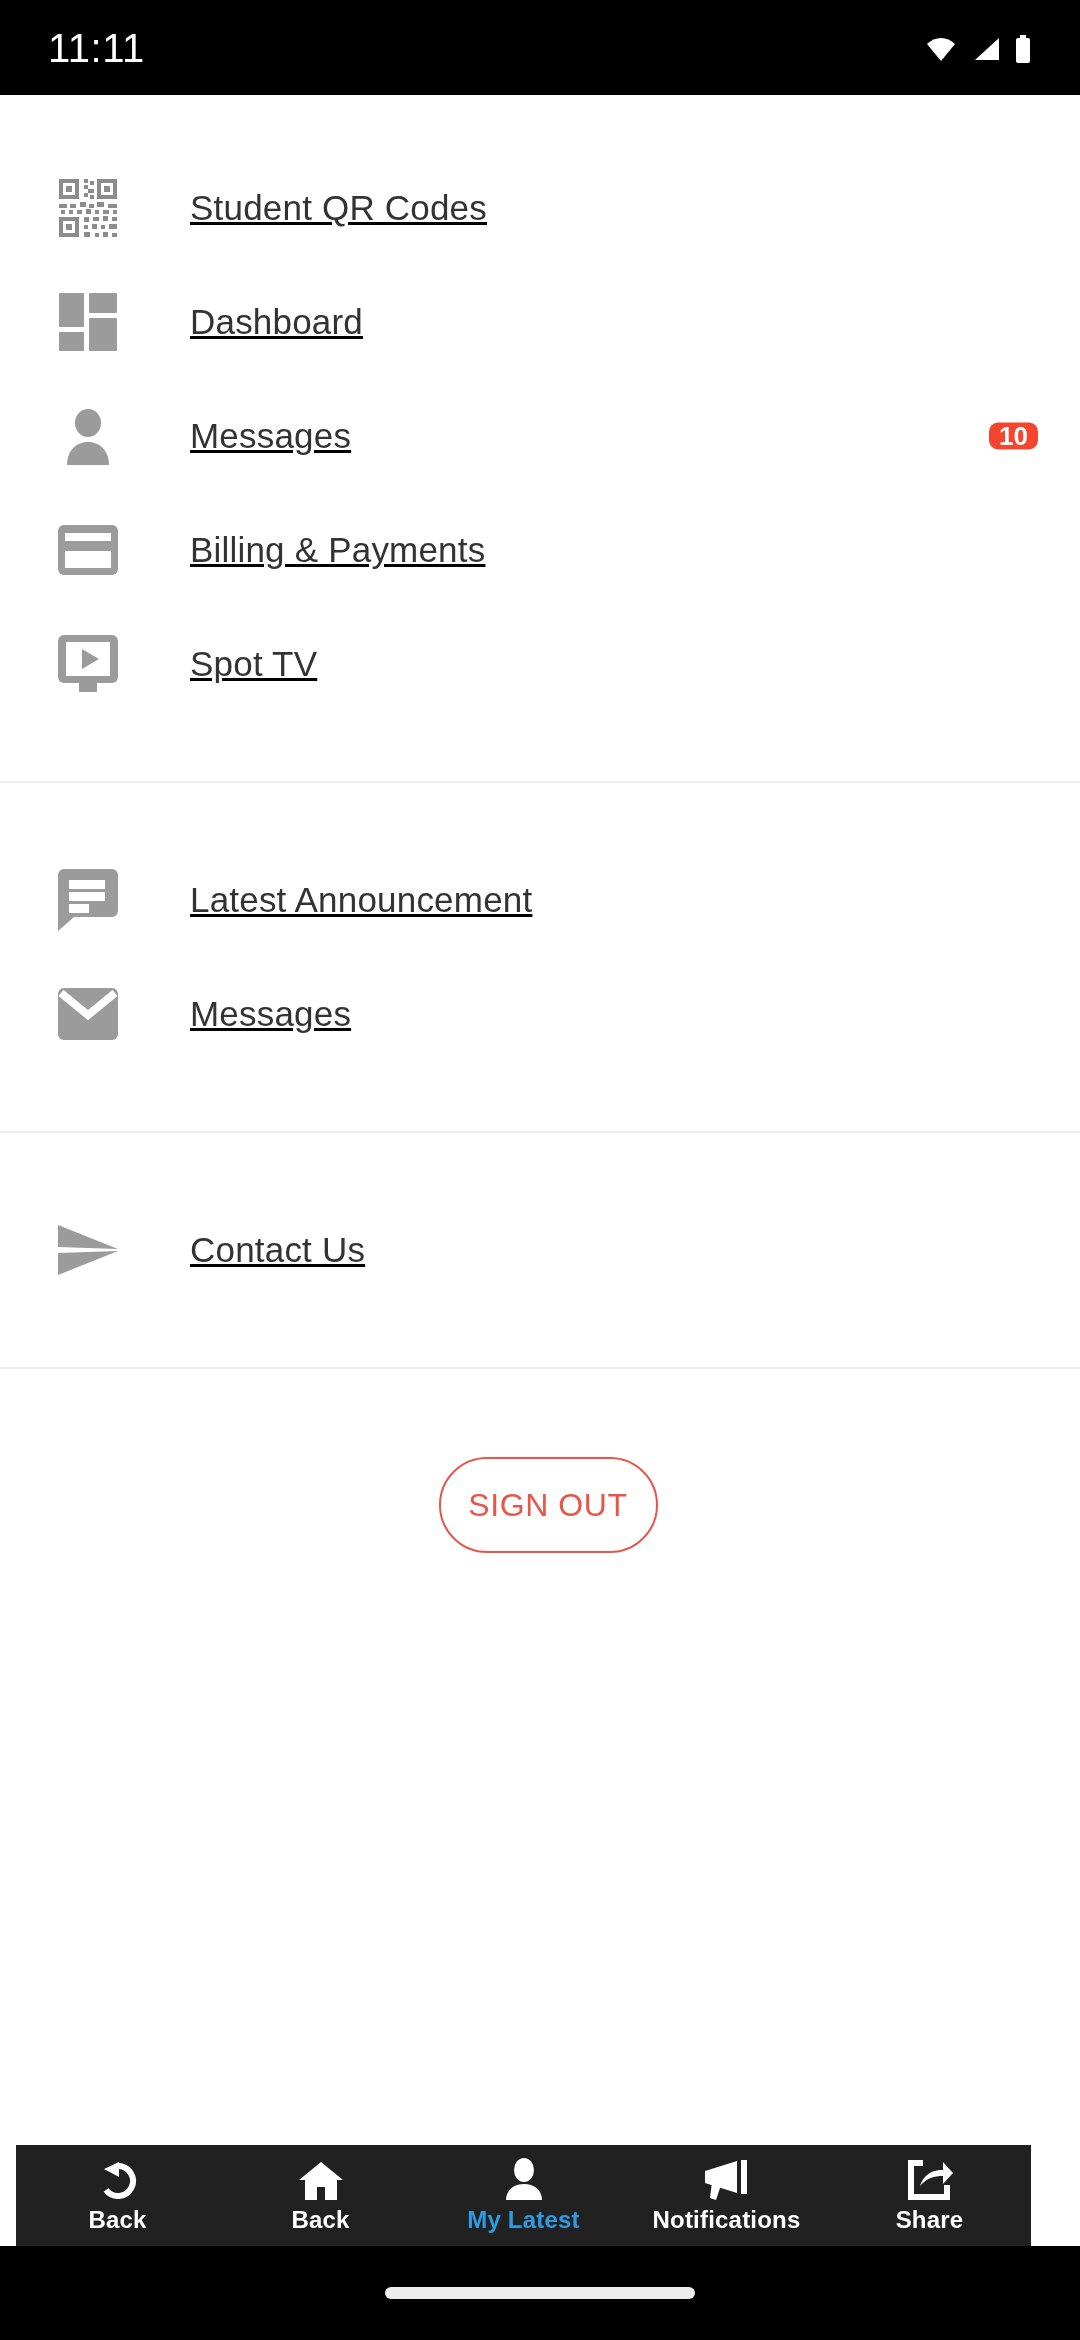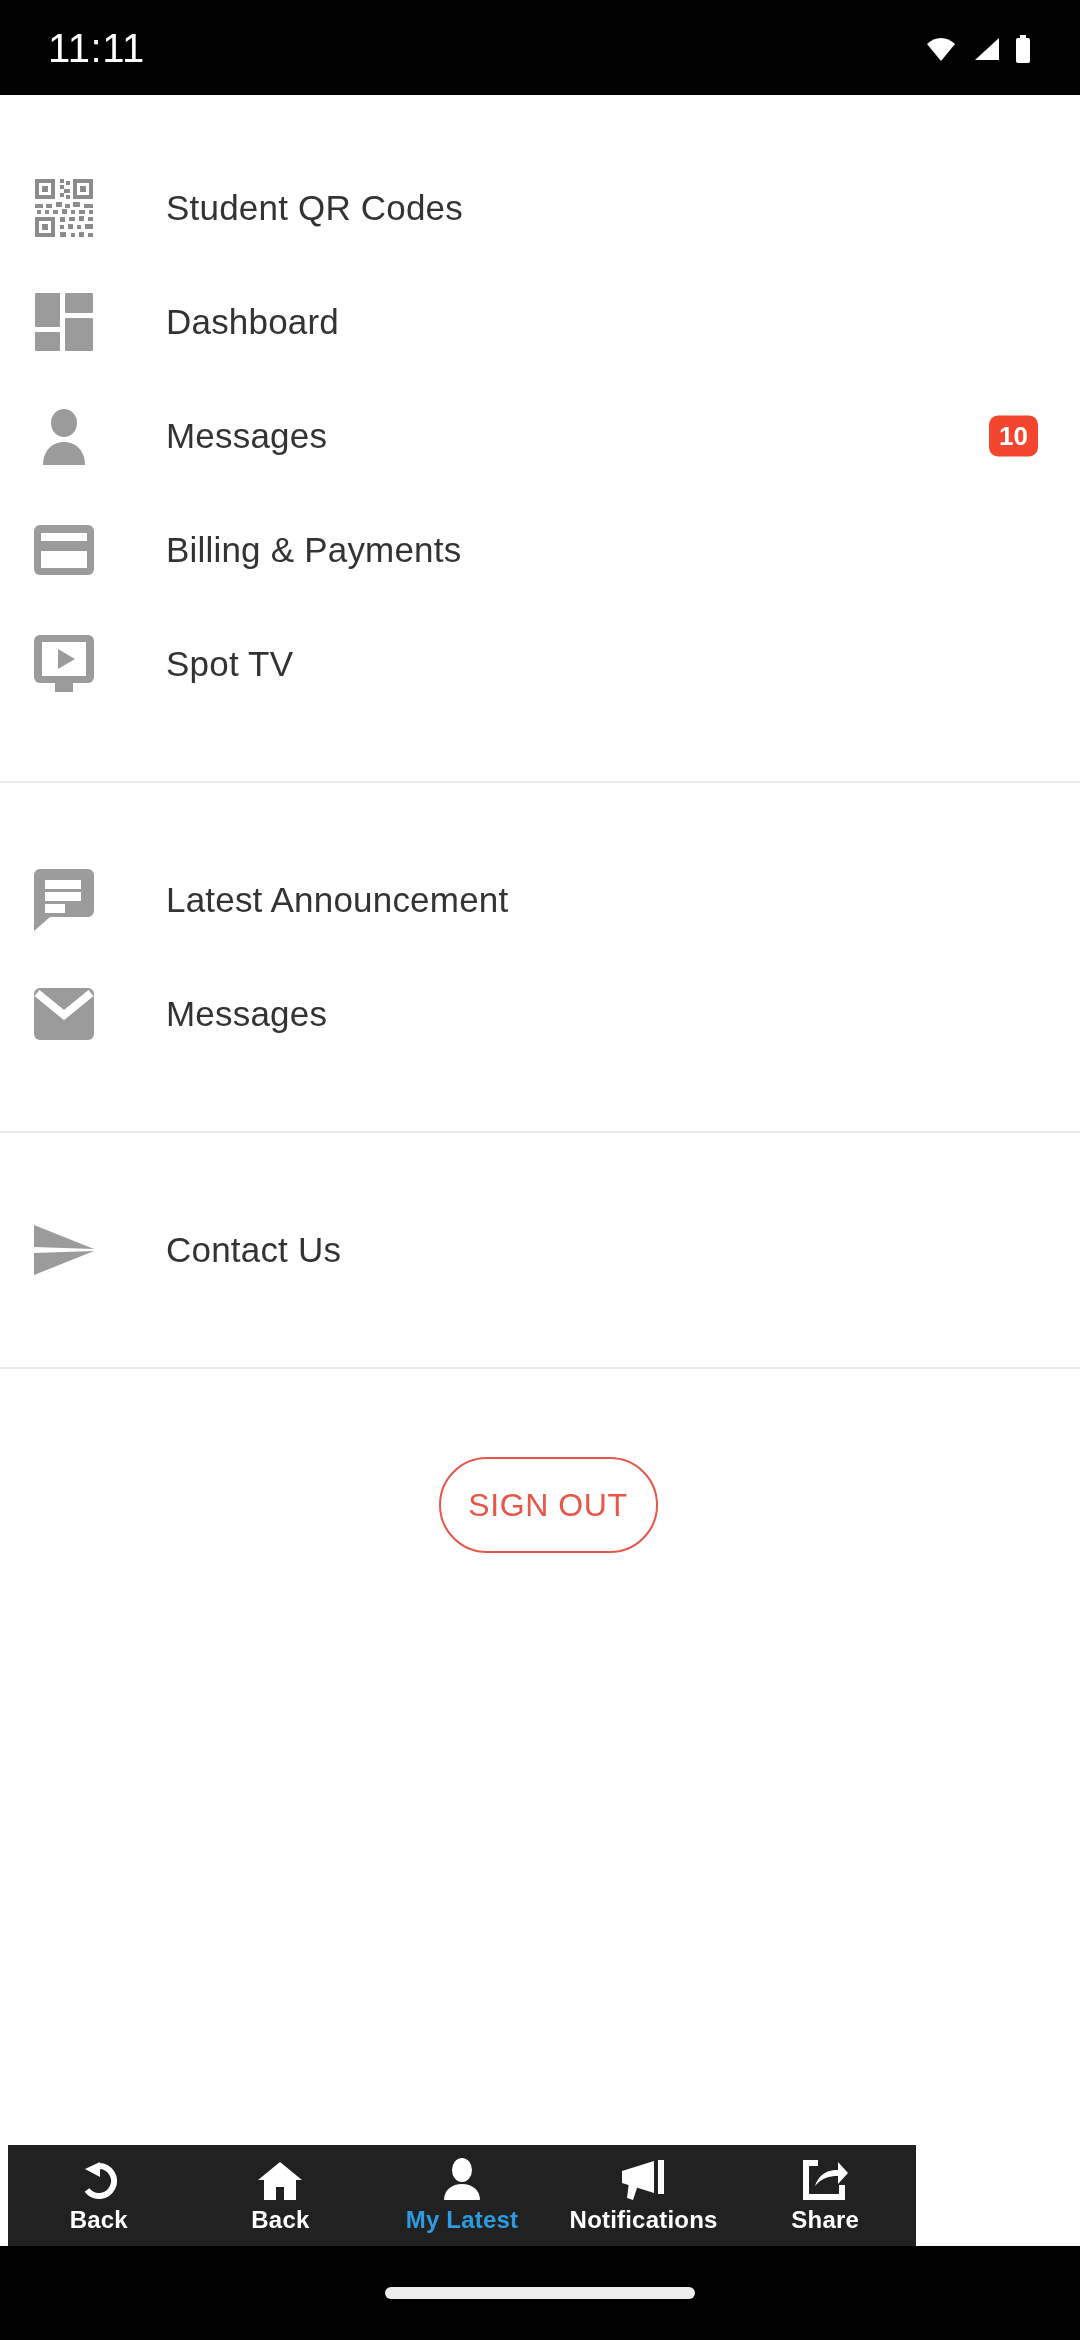--- a/index.html
+++ b/index.html
@@ -21,33 +21,33 @@
   .status-time { font-size:40px; font-weight:400; letter-spacing:0.5px; }
   .status-icons { display:flex; align-items:center; gap:13px; }
 
   
   .menu {
     position:absolute; top:95px; left:0; width:1080px; height:2050px;
     background:#fff;
   }
   .menu-row {
     position:relative; display:flex; align-items:center;
-    height:114px; padding:0 40px 0 32px;
+    height:114px; padding:0 40px 0 56px;text-decoration:underline;
   }
   .row-icon {
     width:64px; height:64px; flex:none;
     display:flex; align-items:center; justify-content:center;
   }
   .row-label {
     margin-left:70px; font-size:35px; color:#333; letter-spacing:0.2px;
     white-space:nowrap;
   }
   .badge {
     position:absolute; right:42px; top:50%; transform:translateY(-50%);
-    min-width:49px; height:41px; border-radius:9px;
+    min-width:49px; height:27px; border-radius:9px;
     background:#F4452F; color:#fff;
     font-size:26px; font-weight:700;
     display:flex; align-items:center; justify-content:center;
     padding:0 10px;
   }
   .divider { height:2px; background:#EBEBEB; width:100%; }
   .gap-sm { height:56px; }
   .gap-md { height:60px; }
 
   
@@ -60,21 +60,21 @@
     width:219px; height:96px; border-radius:48px;
     border:2px solid #E8564A; background:#fff;
     color:#E8564A; font-size:32px; letter-spacing:0.6px;
     display:flex; align-items:center; justify-content:center;
     font-family:"Liberation Sans", sans-serif;
     cursor:pointer;
   }
 
   
   .bottomnav {
-    position:absolute; left:8px; bottom:94px; width:908px; height:101px;
+    position:absolute; left:16px; bottom:94px; width:1015px; height:101px;
     background:#212121; display:flex; align-items:center;
   }
   .nav-item {
     flex:1; height:100%;
     display:flex; flex-direction:column; align-items:center; justify-content:center;
     gap:6px; color:#fff;
   }
   .nav-icon { height:42px; display:flex; align-items:flex-end; justify-content:center; }
   .nav-label { font-size:24px; font-weight:700; letter-spacing:0.2px; }
   .nav-item.active .nav-label { color:#2E9BE0; }

